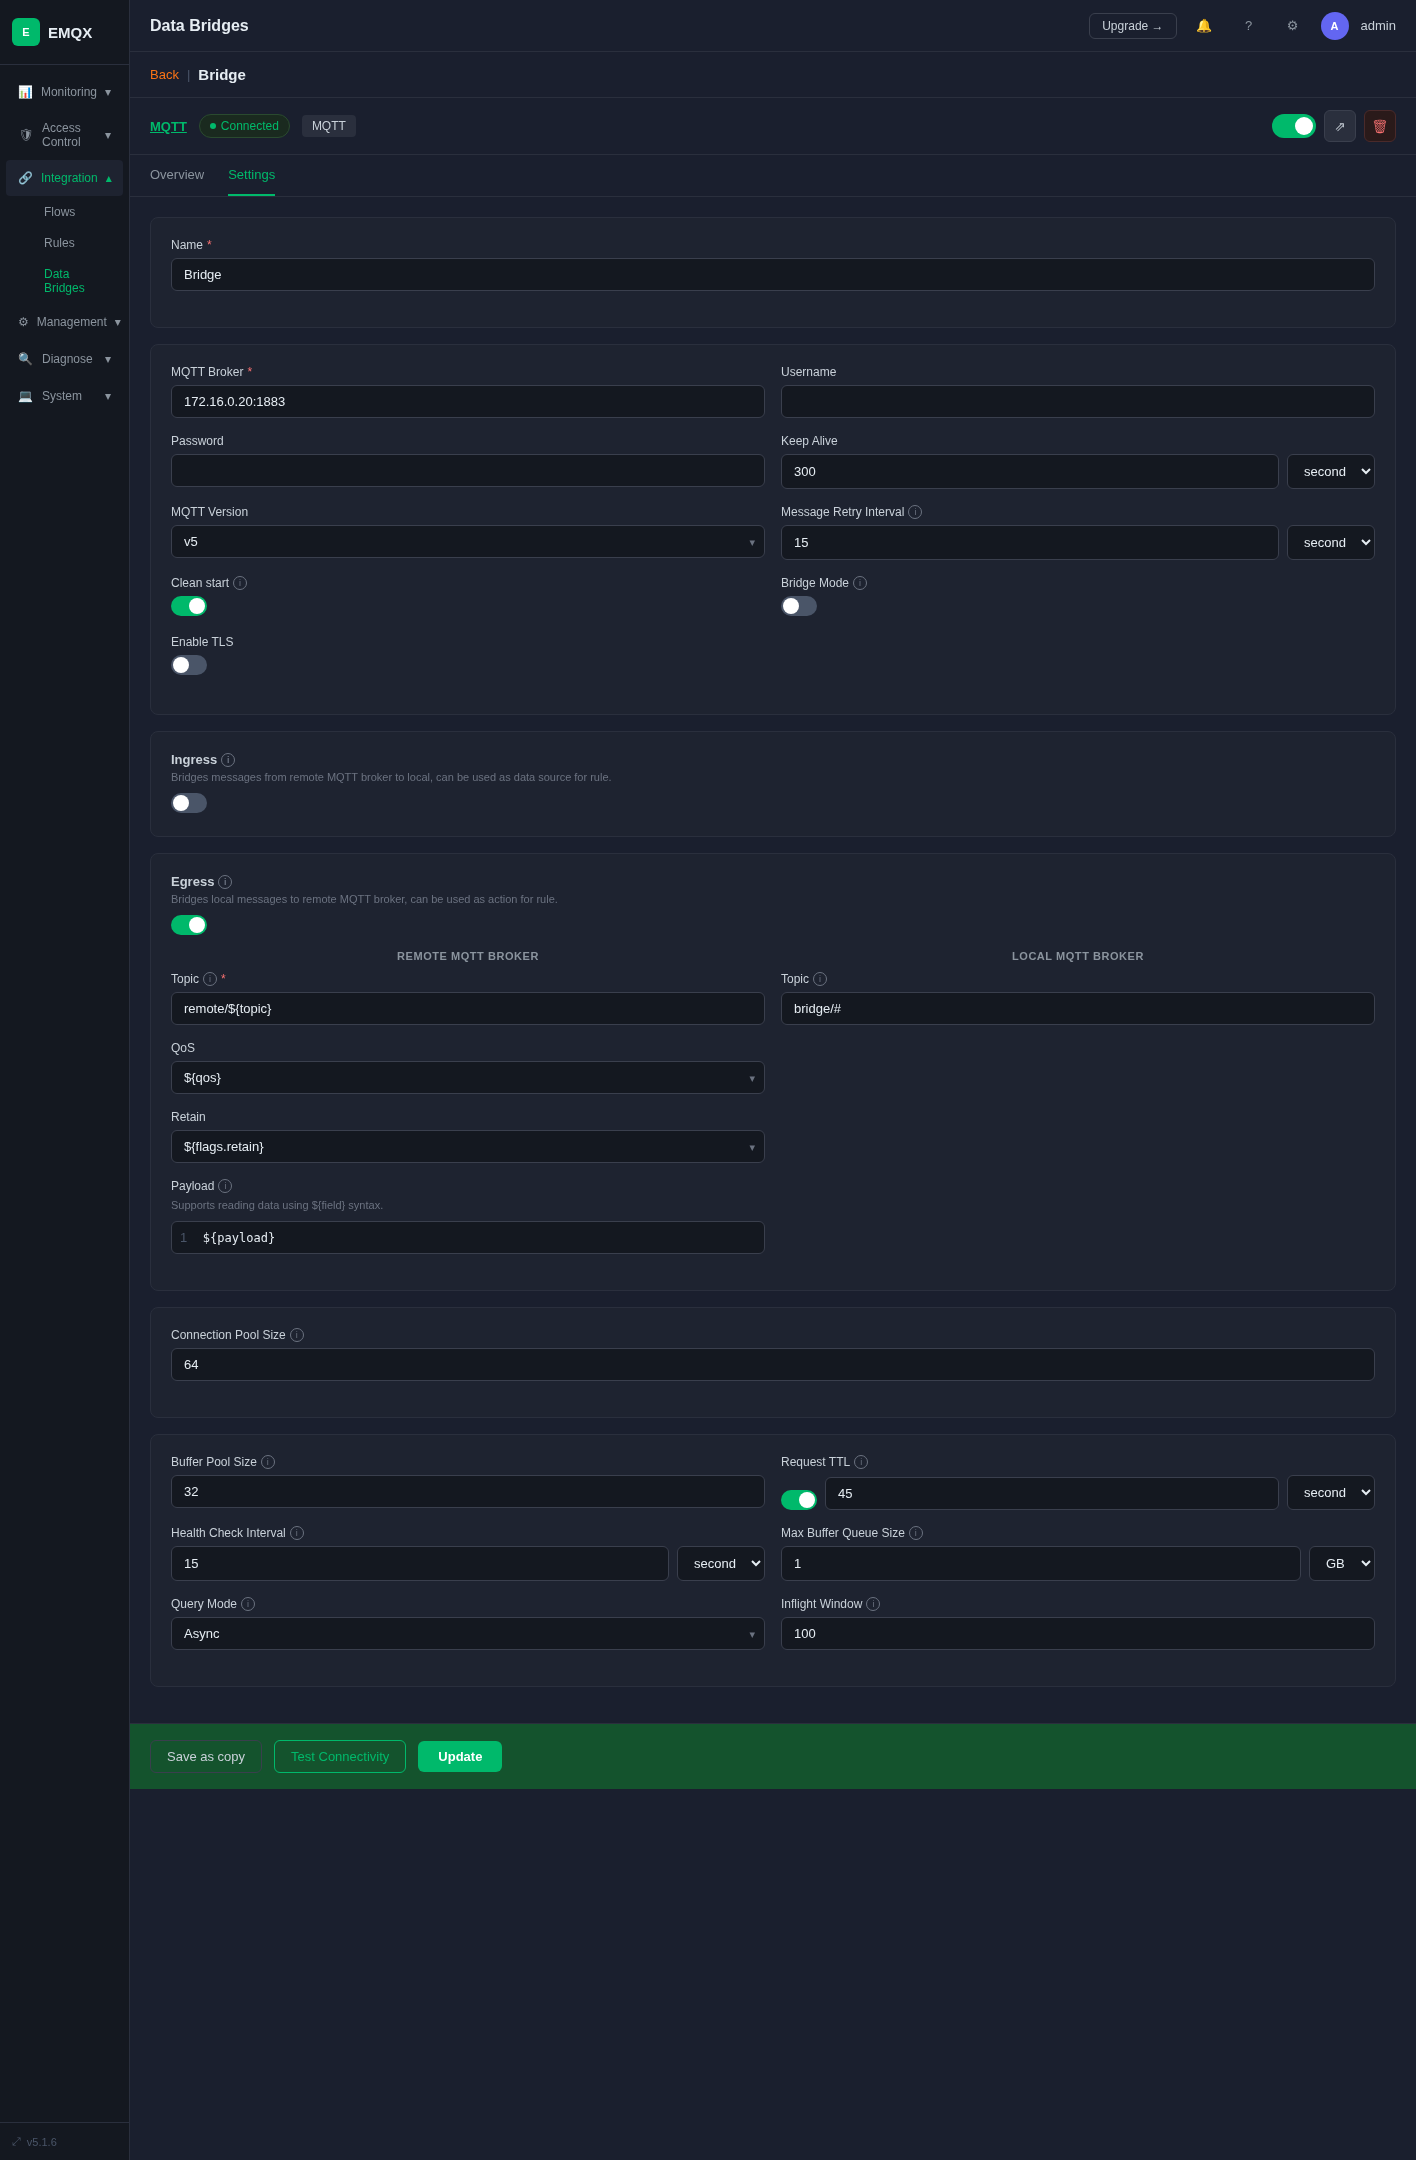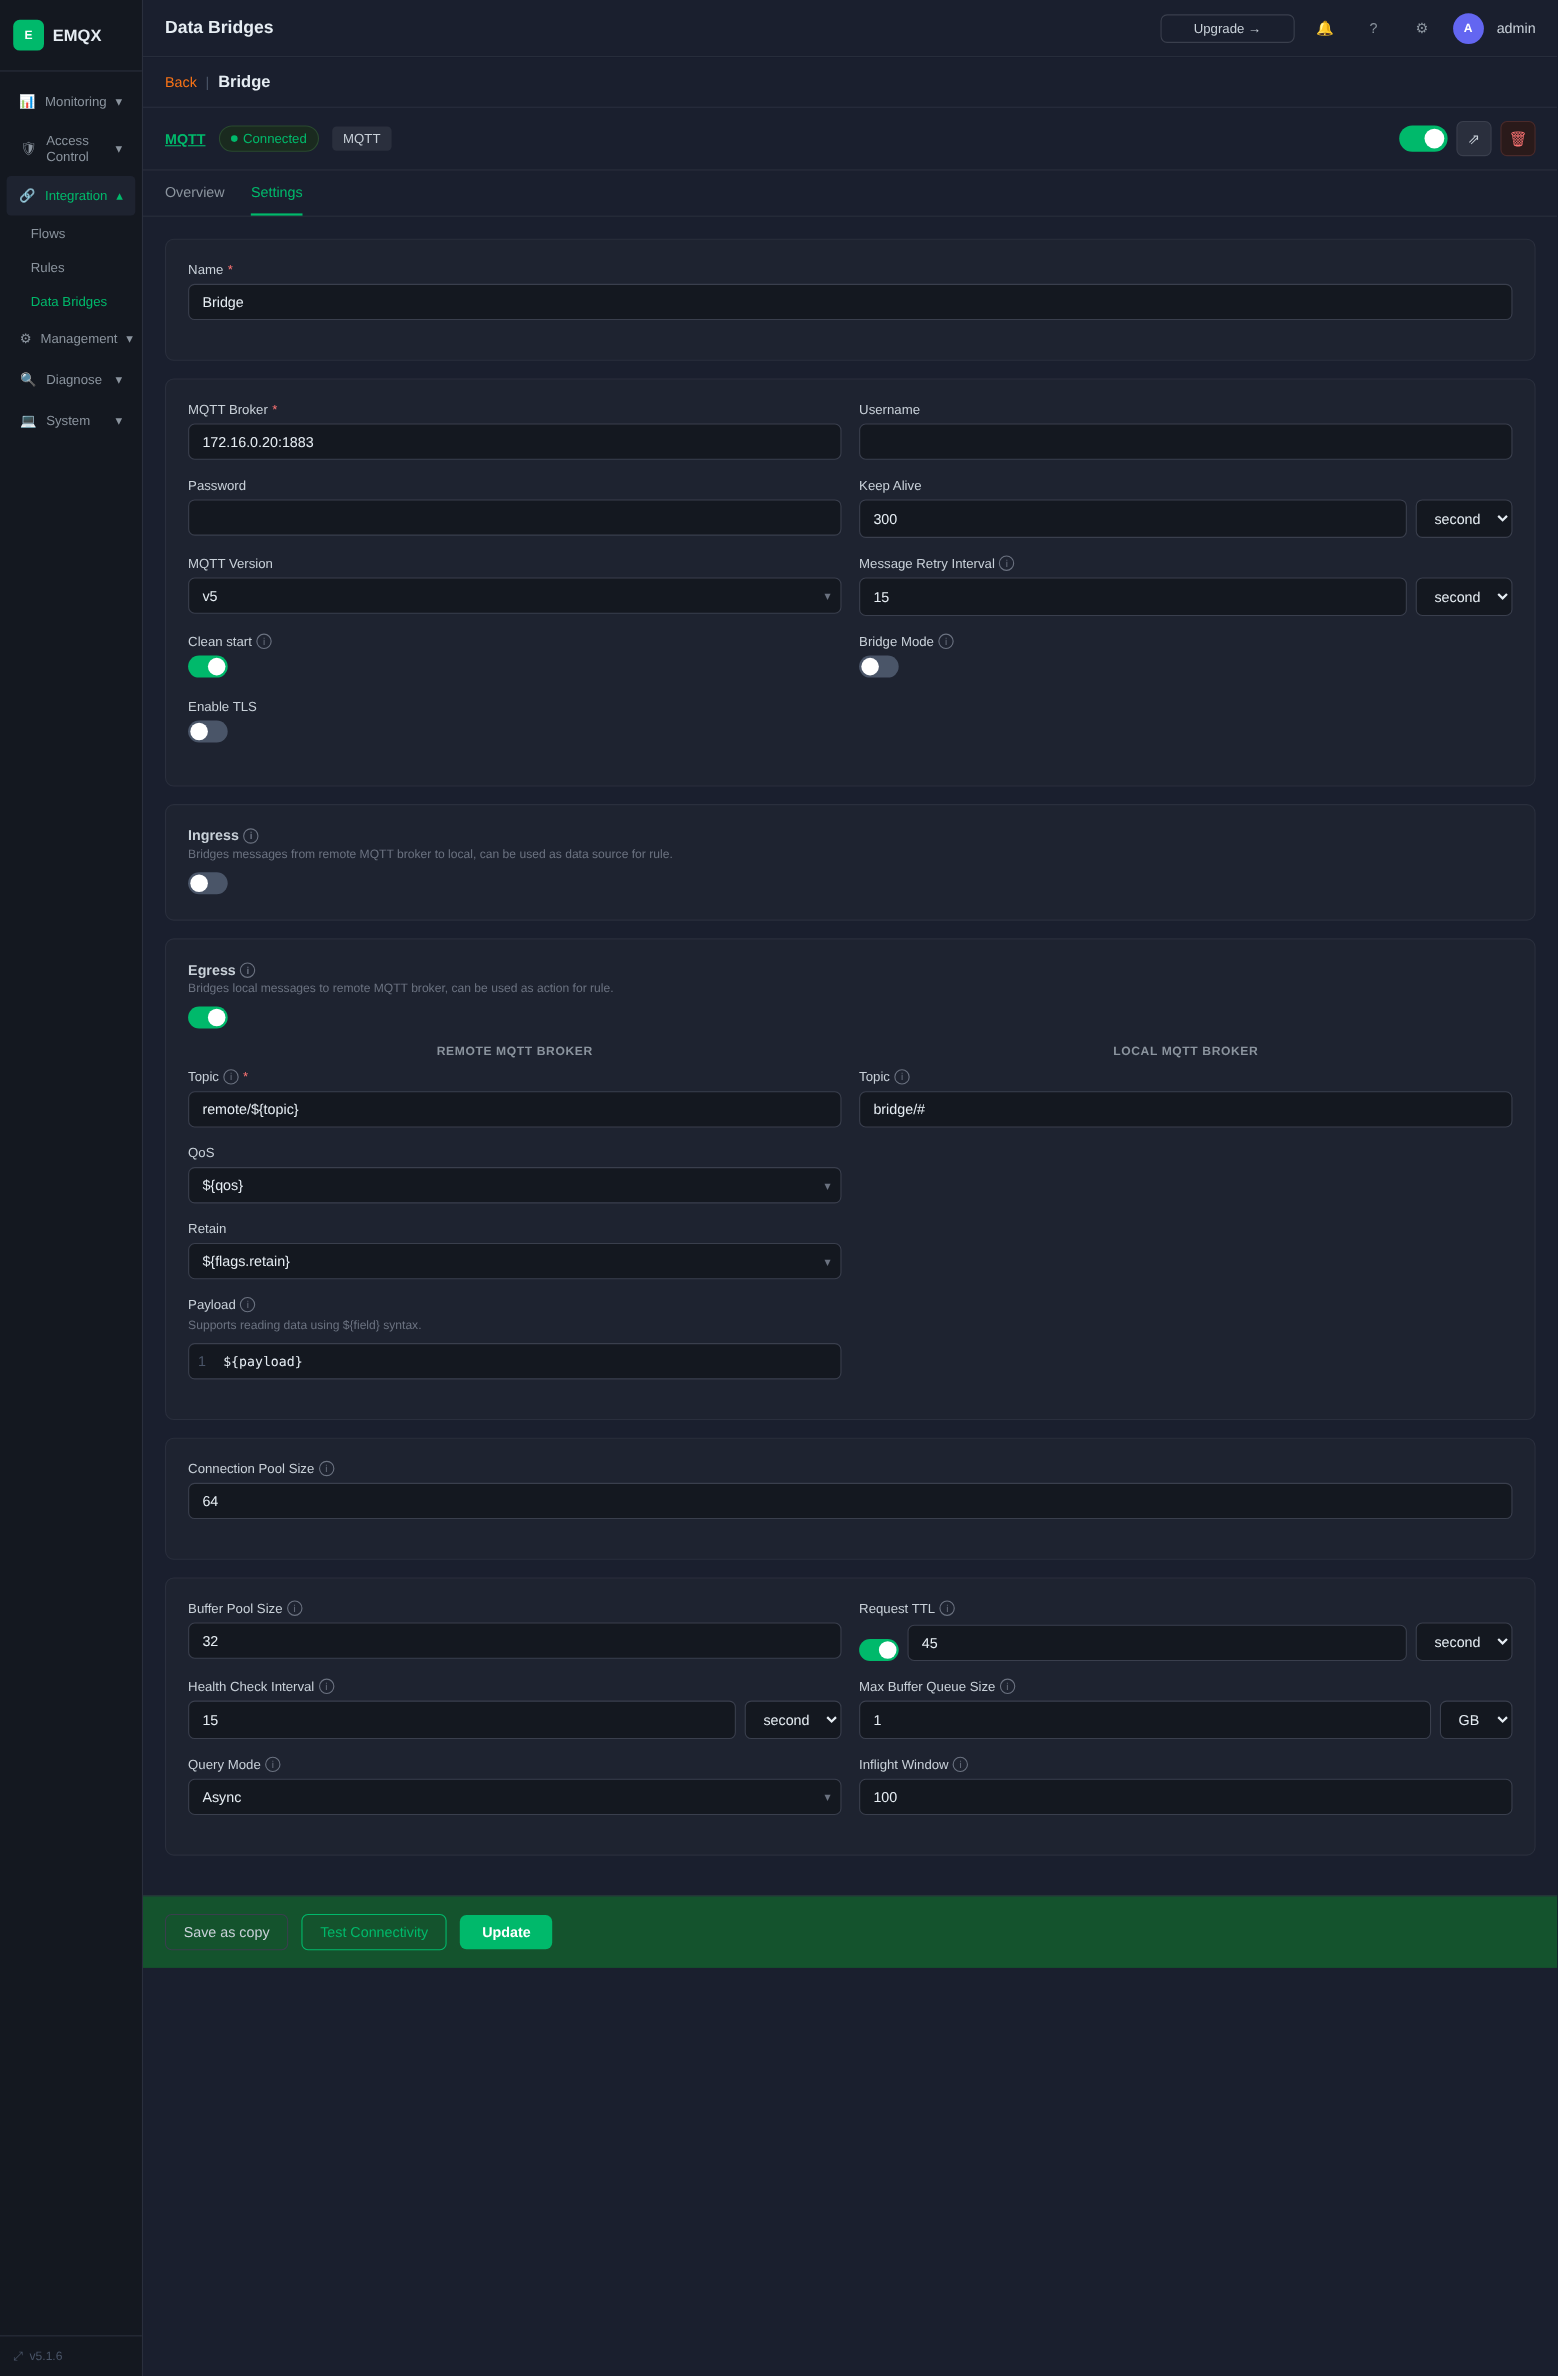--- a/index.html
+++ b/index.html
@@ -8,33 +8,33 @@
     
     .sidebar { width: 130px; background: #141820; display: flex; flex-direction: column; height: 100%; border-right: 1px solid #2a2f3d; flex-shrink: 0; }
     .sidebar-logo { display: flex; align-items: center; gap: 8px; padding: 18px 12px; border-bottom: 1px solid #2a2f3d; }
     .logo-icon { width: 28px; height: 28px; background: #00b96b; border-radius: 6px; display: flex; align-items: center; justify-content: center; color: white; font-weight: bold; font-size: 11px; }
     .logo-text { color: #e6edf3; font-size: 15px; font-weight: 600; }
     .sidebar-nav { flex: 1; padding: 8px 0; }
     .nav-item { display: flex; align-items: center; gap: 8px; padding: 10px 12px; cursor: pointer; color: #8b949e; font-size: 12px; border-radius: 4px; margin: 1px 6px; }
     .nav-item.active { background: #1e2330; color: #00b96b; }
     .nav-item .nav-label { flex: 1; }
     .nav-item .nav-icon { width: 16px; height: 16px; display: flex; align-items: center; justify-content: center; }
-    .nav-sub { padding-left: 10px; }
+    .nav-sub { padding-left: 26px; }
     .nav-sub-item { display: flex; align-items: center; padding: 8px 12px; cursor: pointer; color: #8b949e; font-size: 12px; border-radius: 4px; margin: 1px 6px; }
     .nav-sub-item.active { color: #00b96b; }
     .sidebar-bottom { padding: 12px; border-top: 1px solid #2a2f3d; display: flex; align-items: center; gap: 6px; color: #4a5568; font-size: 11px; }
 
     
     .main { flex: 1; display: flex; flex-direction: column; overflow: hidden; }
 
     
     .topbar { background: #1a1f2e; border-bottom: 1px solid #2a2f3d; padding: 0 20px; height: 52px; display: flex; align-items: center; justify-content: space-between; flex-shrink: 0; }
     .topbar-title { color: #e6edf3; font-size: 16px; font-weight: 600; }
     .topbar-right { display: flex; align-items: center; gap: 12px; }
-    .upgrade-btn { background: transparent; border: 1px solid #3a3f4d; color: #c9d1d9; padding: 5px 29px; border-radius: 6px; cursor: pointer; font-size: 12px; display: flex; align-items: center; gap: 4px; }
+    .upgrade-btn { background: transparent; border: 1px solid #3a3f4d; color: #c9d1d9; padding: 5px 12px; border-radius: 6px; cursor: pointer; font-size: 12px; display: flex; align-items: center; gap: 4px; }
     .topbar-icon { width: 32px; height: 32px; display: flex; align-items: center; justify-content: center; color: #8b949e; cursor: pointer; }
     .avatar { width: 28px; height: 28px; background: #6366f1; border-radius: 50%; display: flex; align-items: center; justify-content: center; color: white; font-size: 11px; font-weight: 600; }
     .admin-name { color: #c9d1d9; font-size: 13px; }
 
     
     .content { flex: 1; overflow-y: auto; background: #1a1f2e; }
 
     
     .breadcrumb-bar { padding: 14px 20px; display: flex; align-items: center; gap: 8px; border-bottom: 1px solid #2a2f3d; background: #1a1f2e; }
     .back-link { color: #f97316; cursor: pointer; font-size: 13px; }

